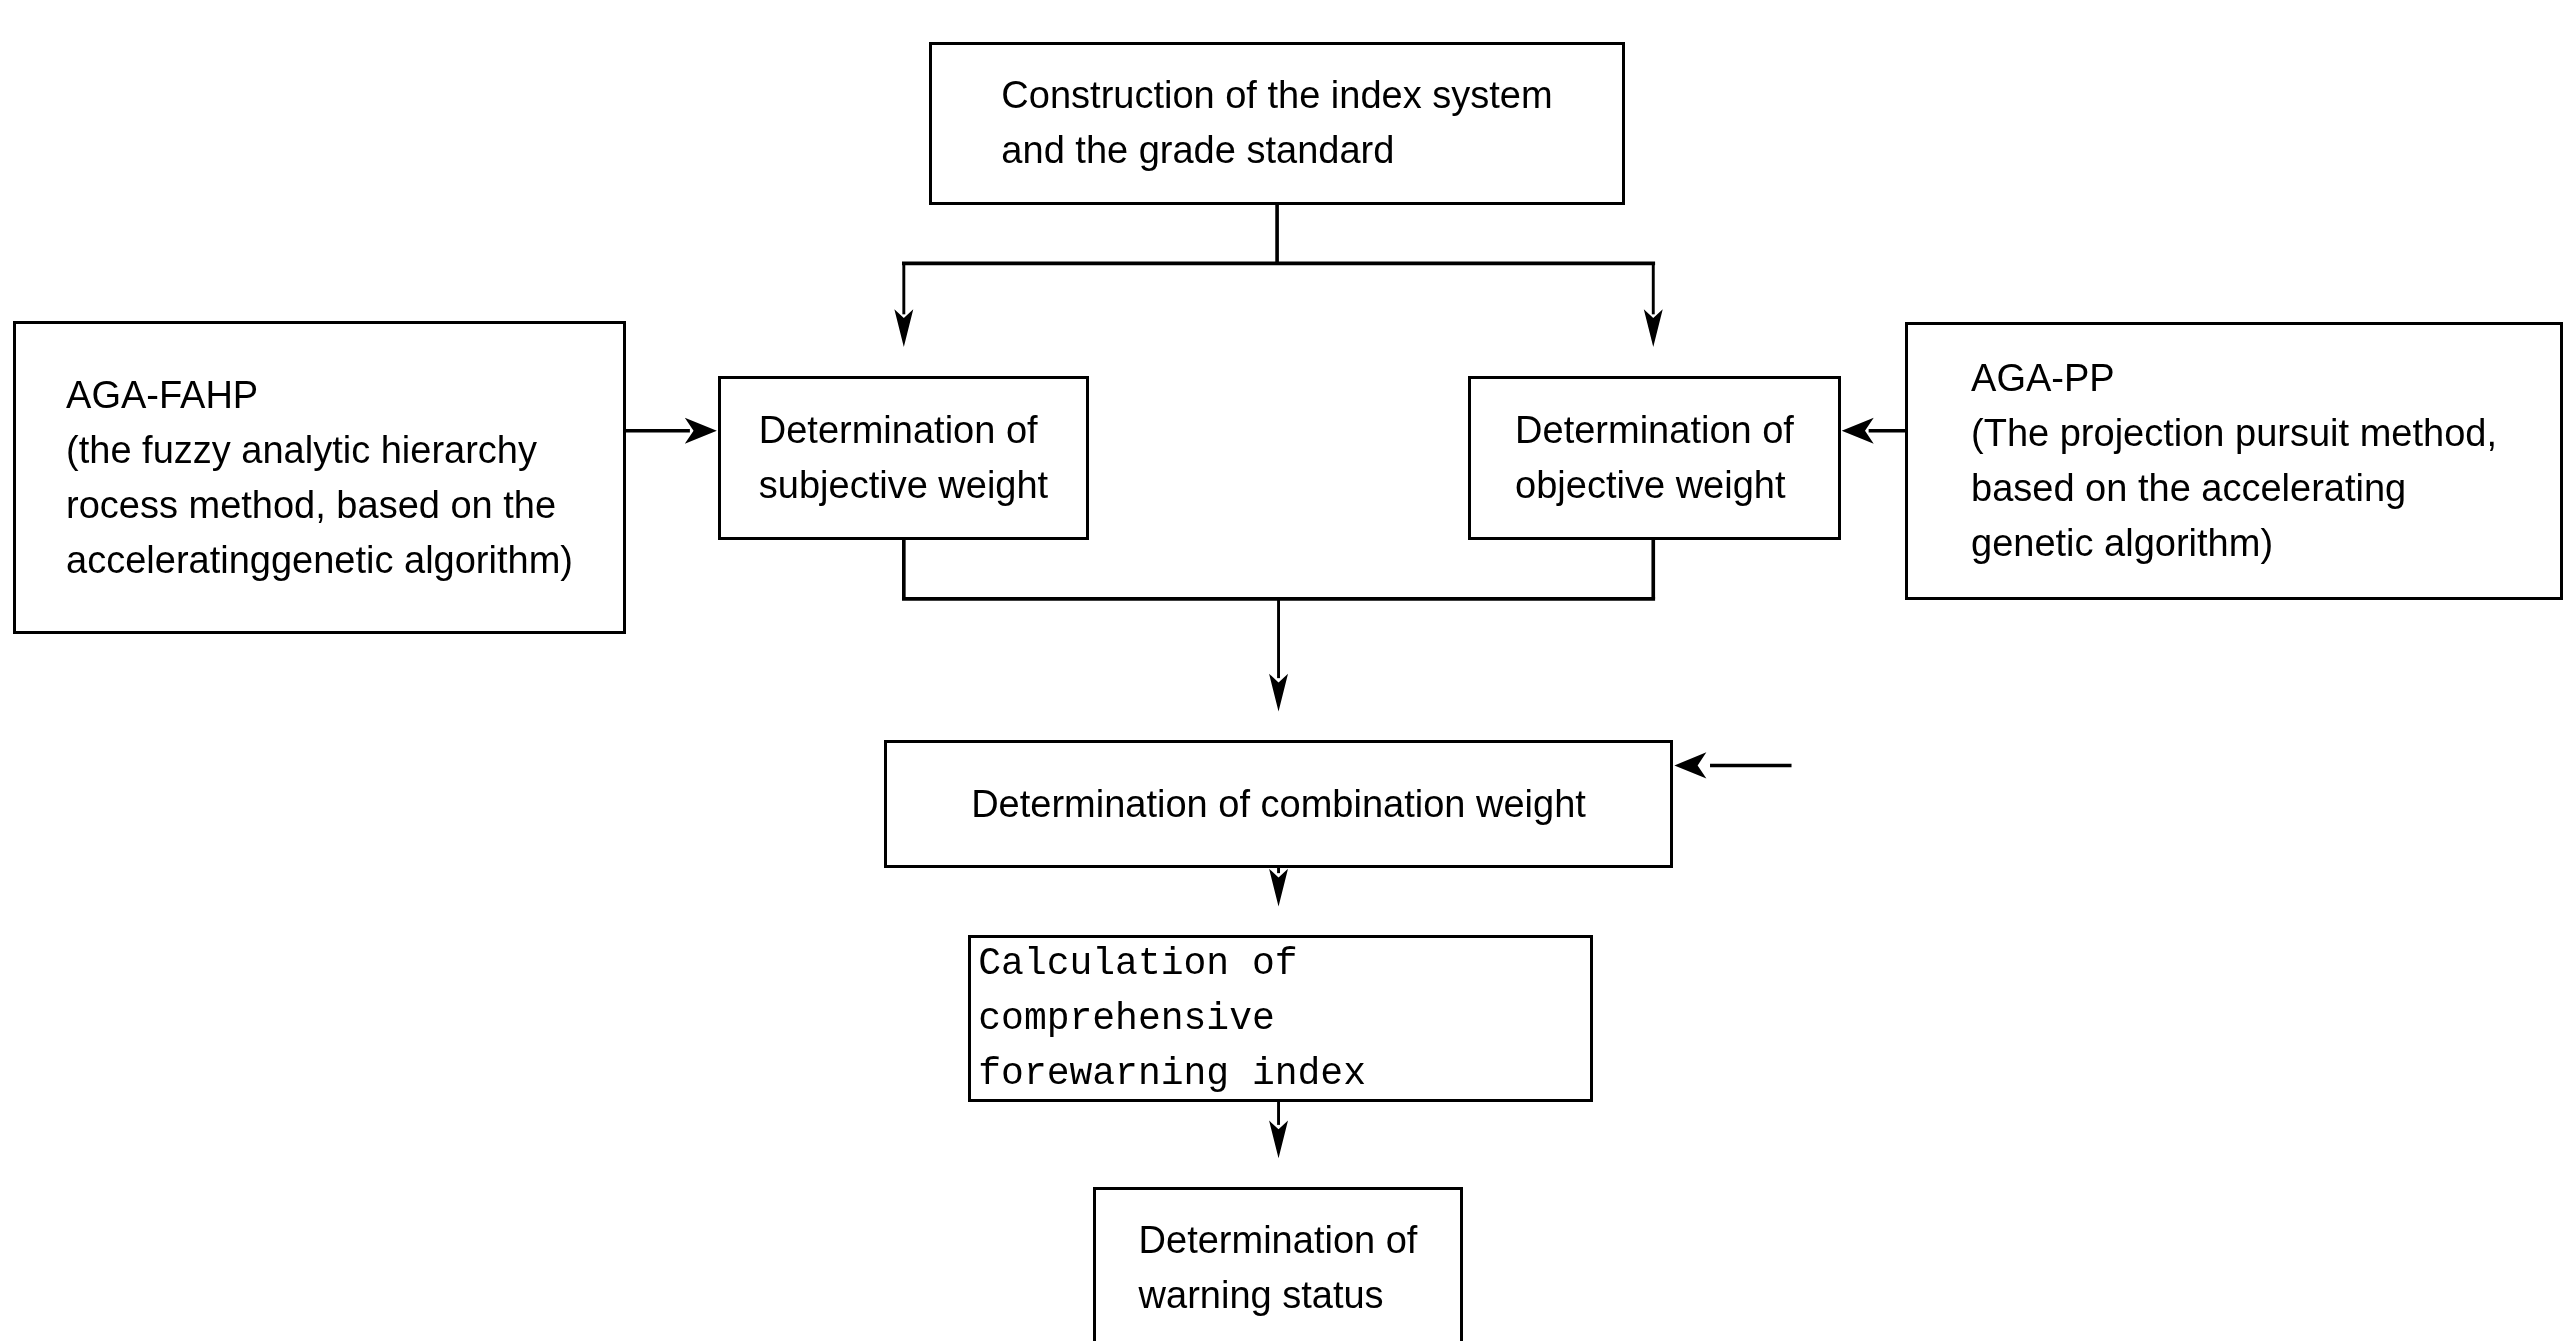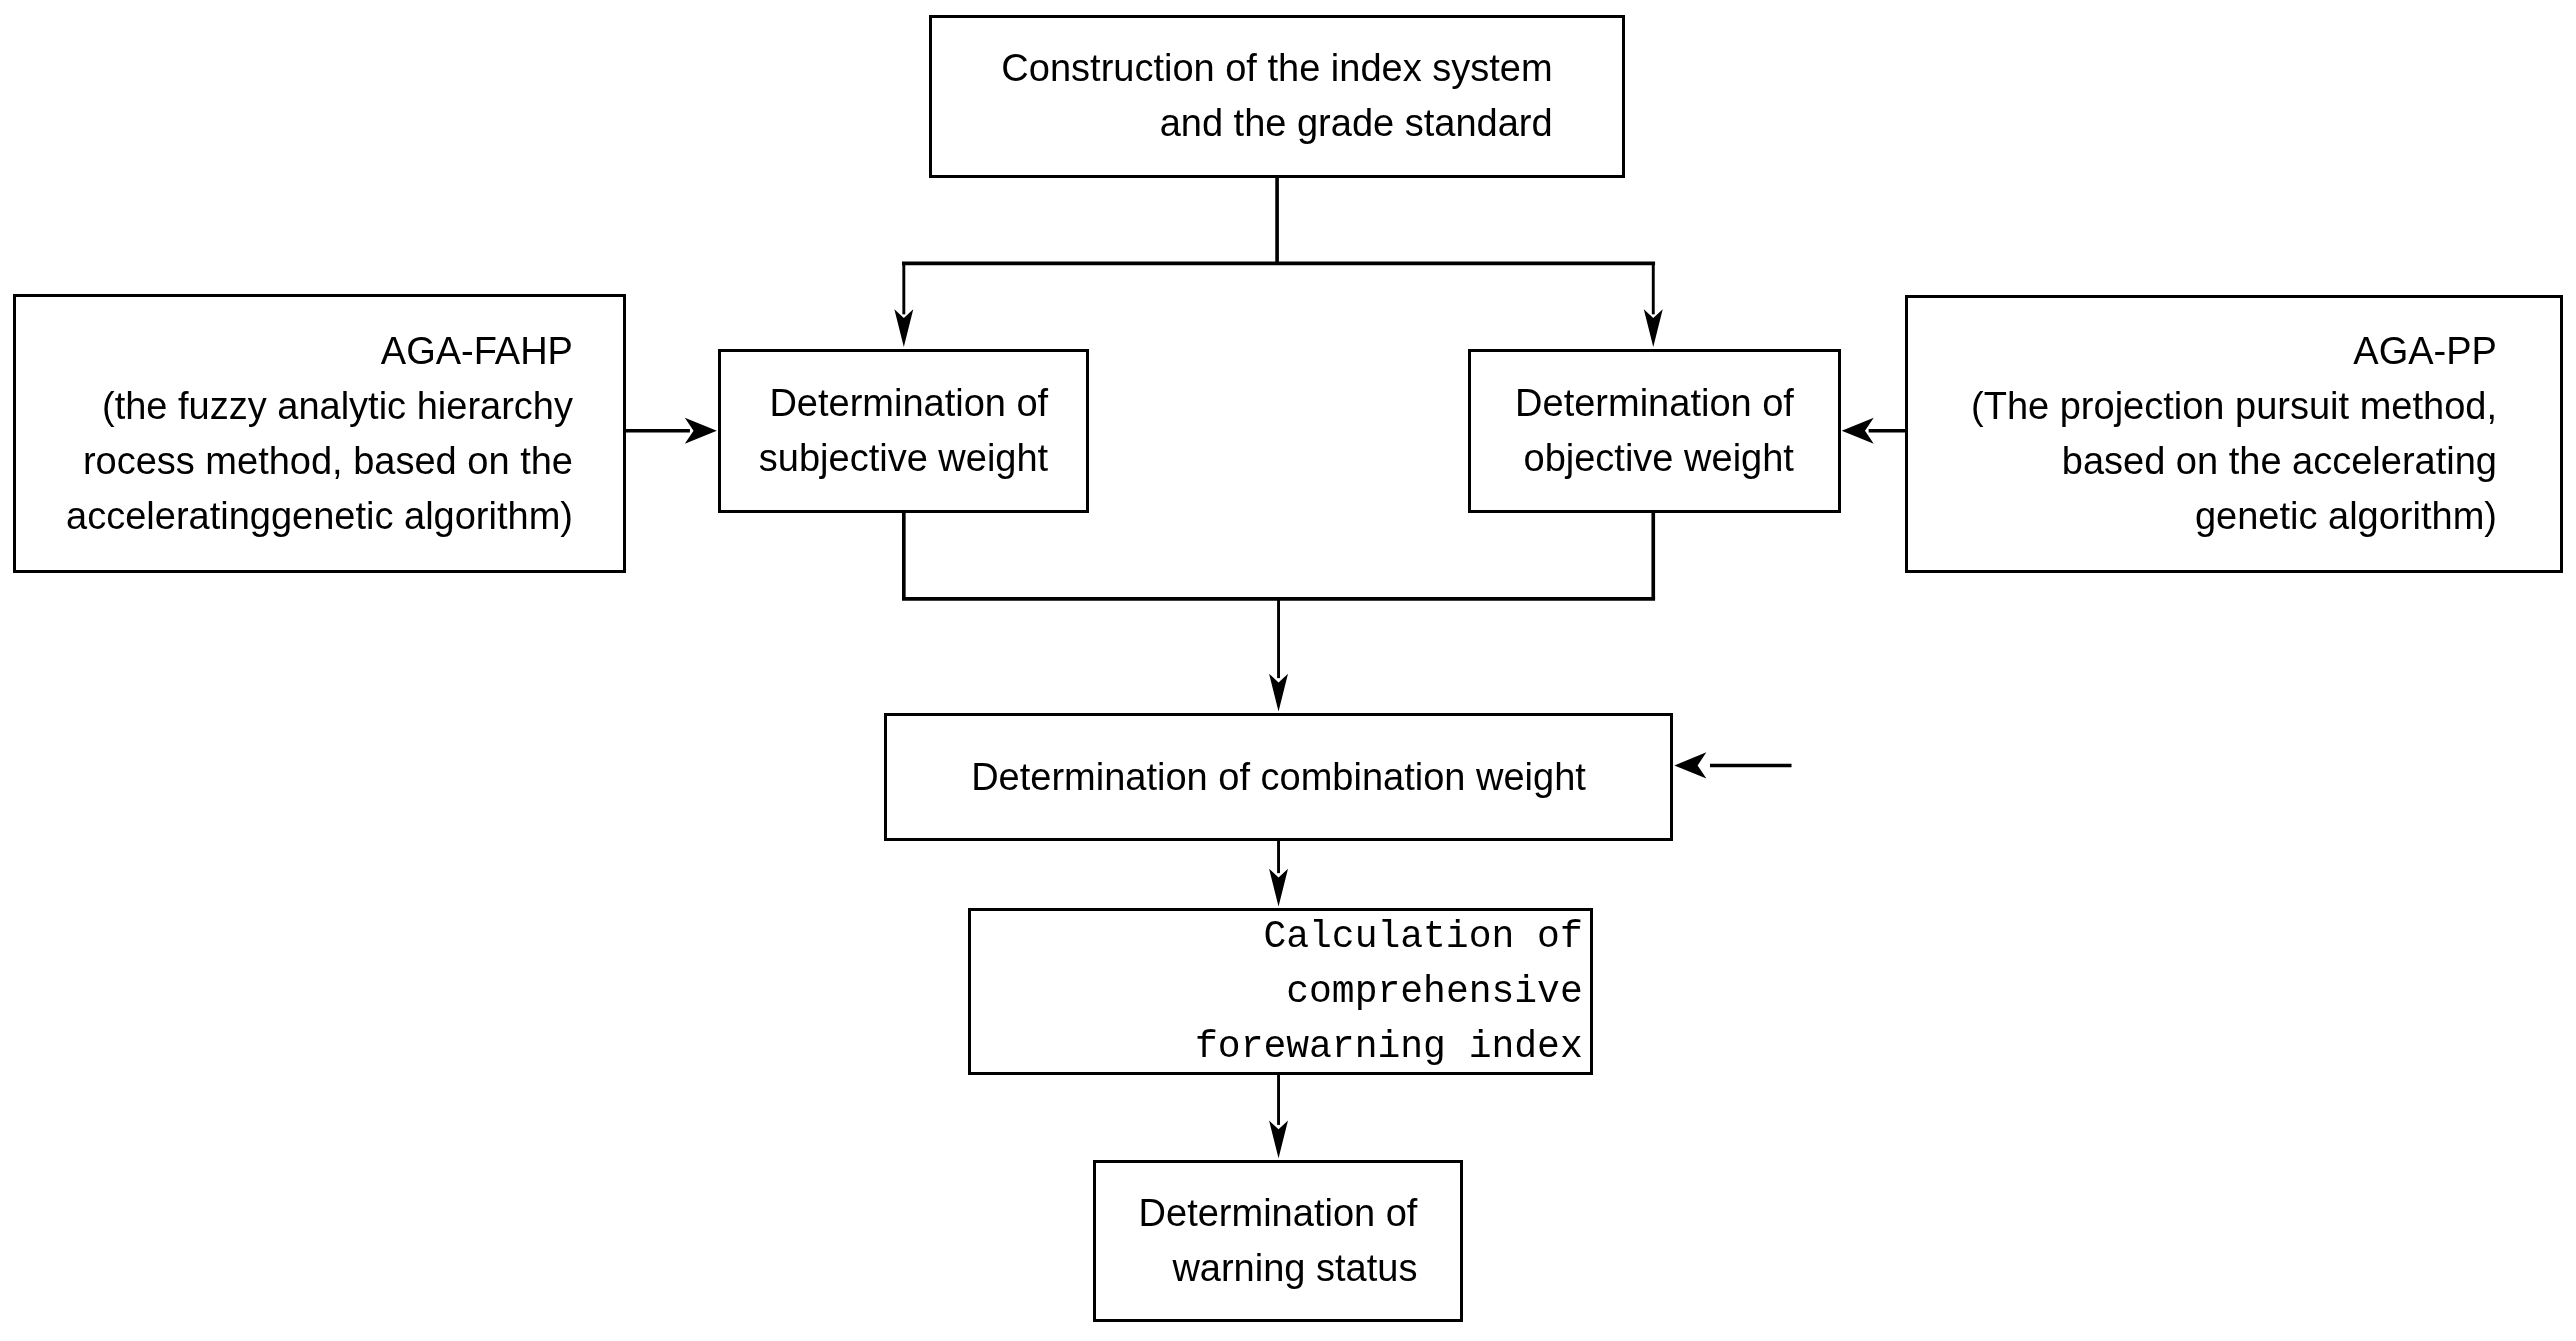--- a/index.html
+++ b/index.html
@@ -35,28 +35,29 @@
     stroke:none;
   }
   .node{
     position:absolute;
     box-sizing:border-box;
     border:3.6px solid var(--line);
     background:var(--bg);
     display:flex;
     align-items:center;
     justify-content:center;
-    text-align:right;
+    text-align:left;
     white-space:pre-line;
     font-size:38px;
     line-height:55px;
     padding:0 7.3px;
+    margin-top:27px;
   }
   #n-construction{ left:929px; top:14.6px;   width:696px;  height:163px; }
-  #n-aga-fahp   { left:13px;   top:294px;  width:613px;  height:279px; }
+  #n-aga-fahp   { left:13px;   top:294px;  width:613px;  height:313px; }
   #n-subjective { left:718px;  top:349px;  width:371px;  height:164px; }
   #n-objective  { left:1468px; top:349px;  width:373px;  height:164px; }
   #n-aga-pp     { left:1905px; top:295px;  width:658px;  height:278px; }
   #n-combination{ left:884px; top:713px;  width:789px; height:128px; }
   #n-entropy    { left:1792px; top:717px;  width:466px;  height:100px; }
   #n-calculation{ left:968px; top:908px; width:625px;  height:167px;font-family:Liberation Mono, monospace; }
   #n-warning    { left:1093px; top:1160px; width:370px;  height:162px; }
 </style>
 </head>
 <body>

